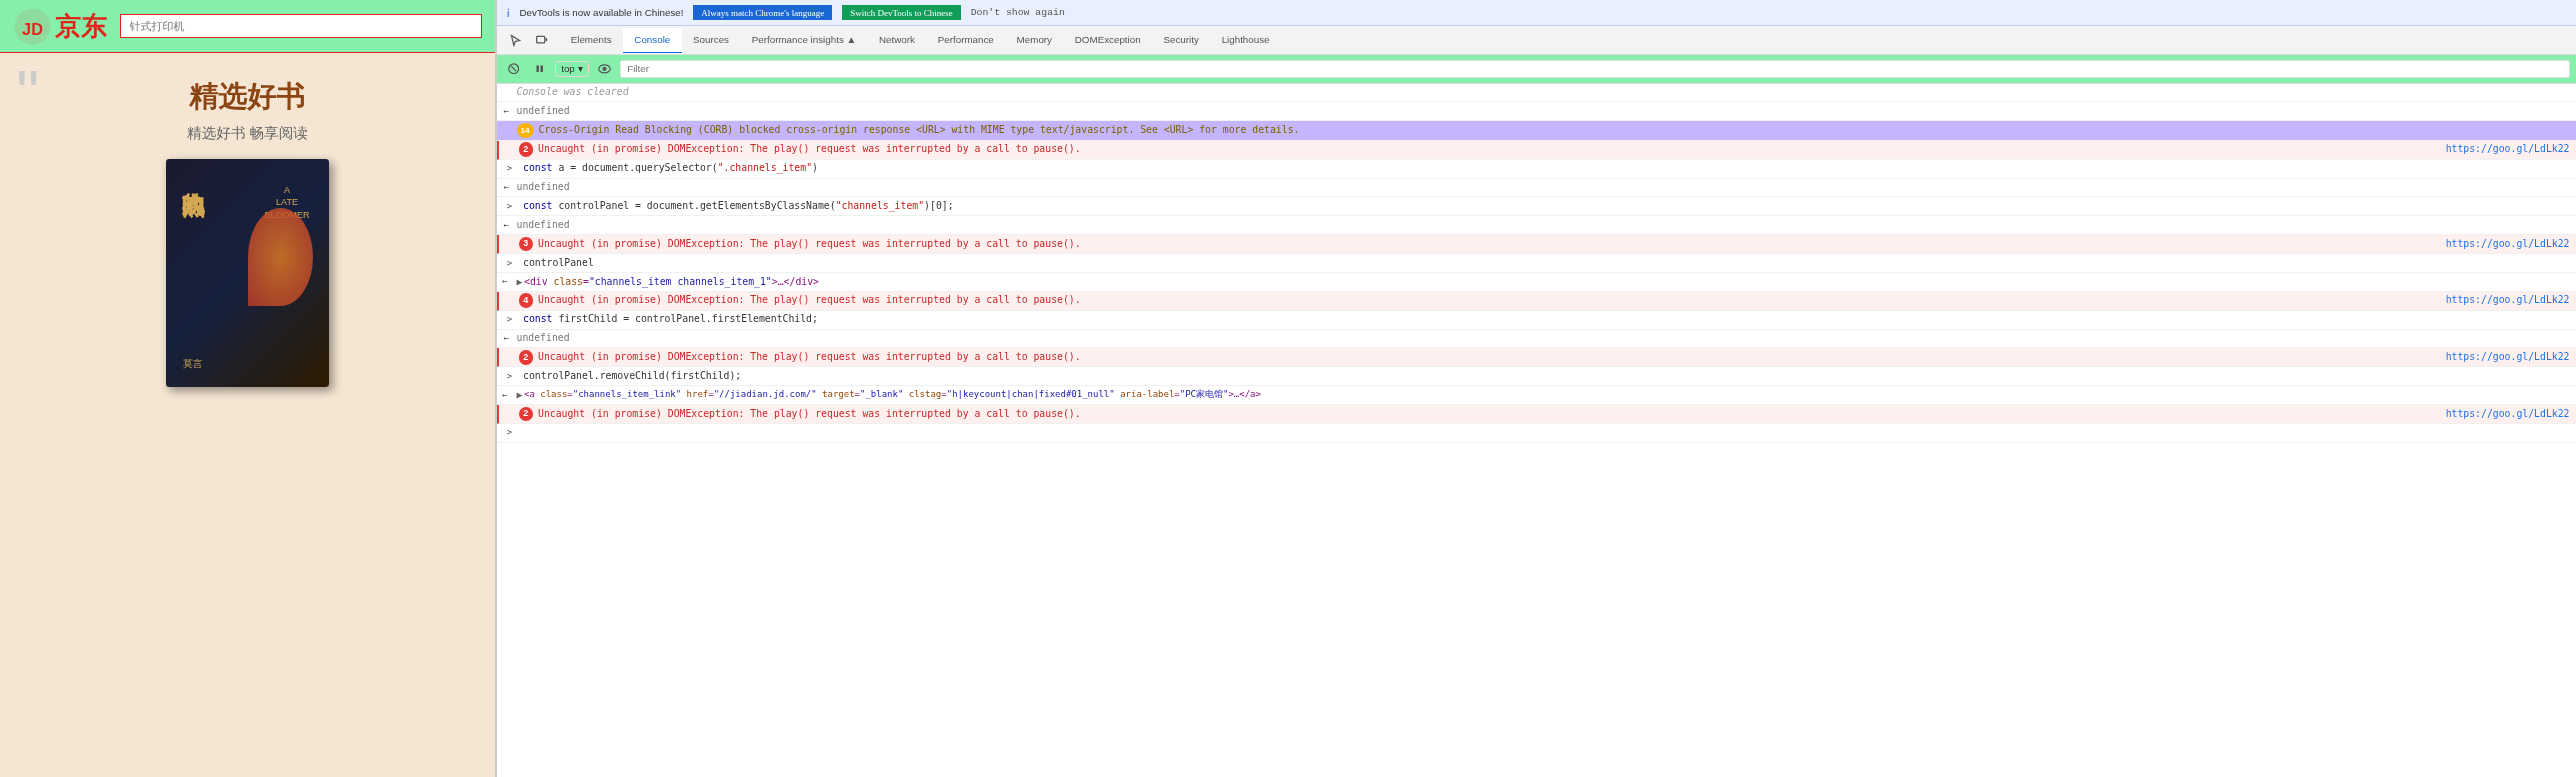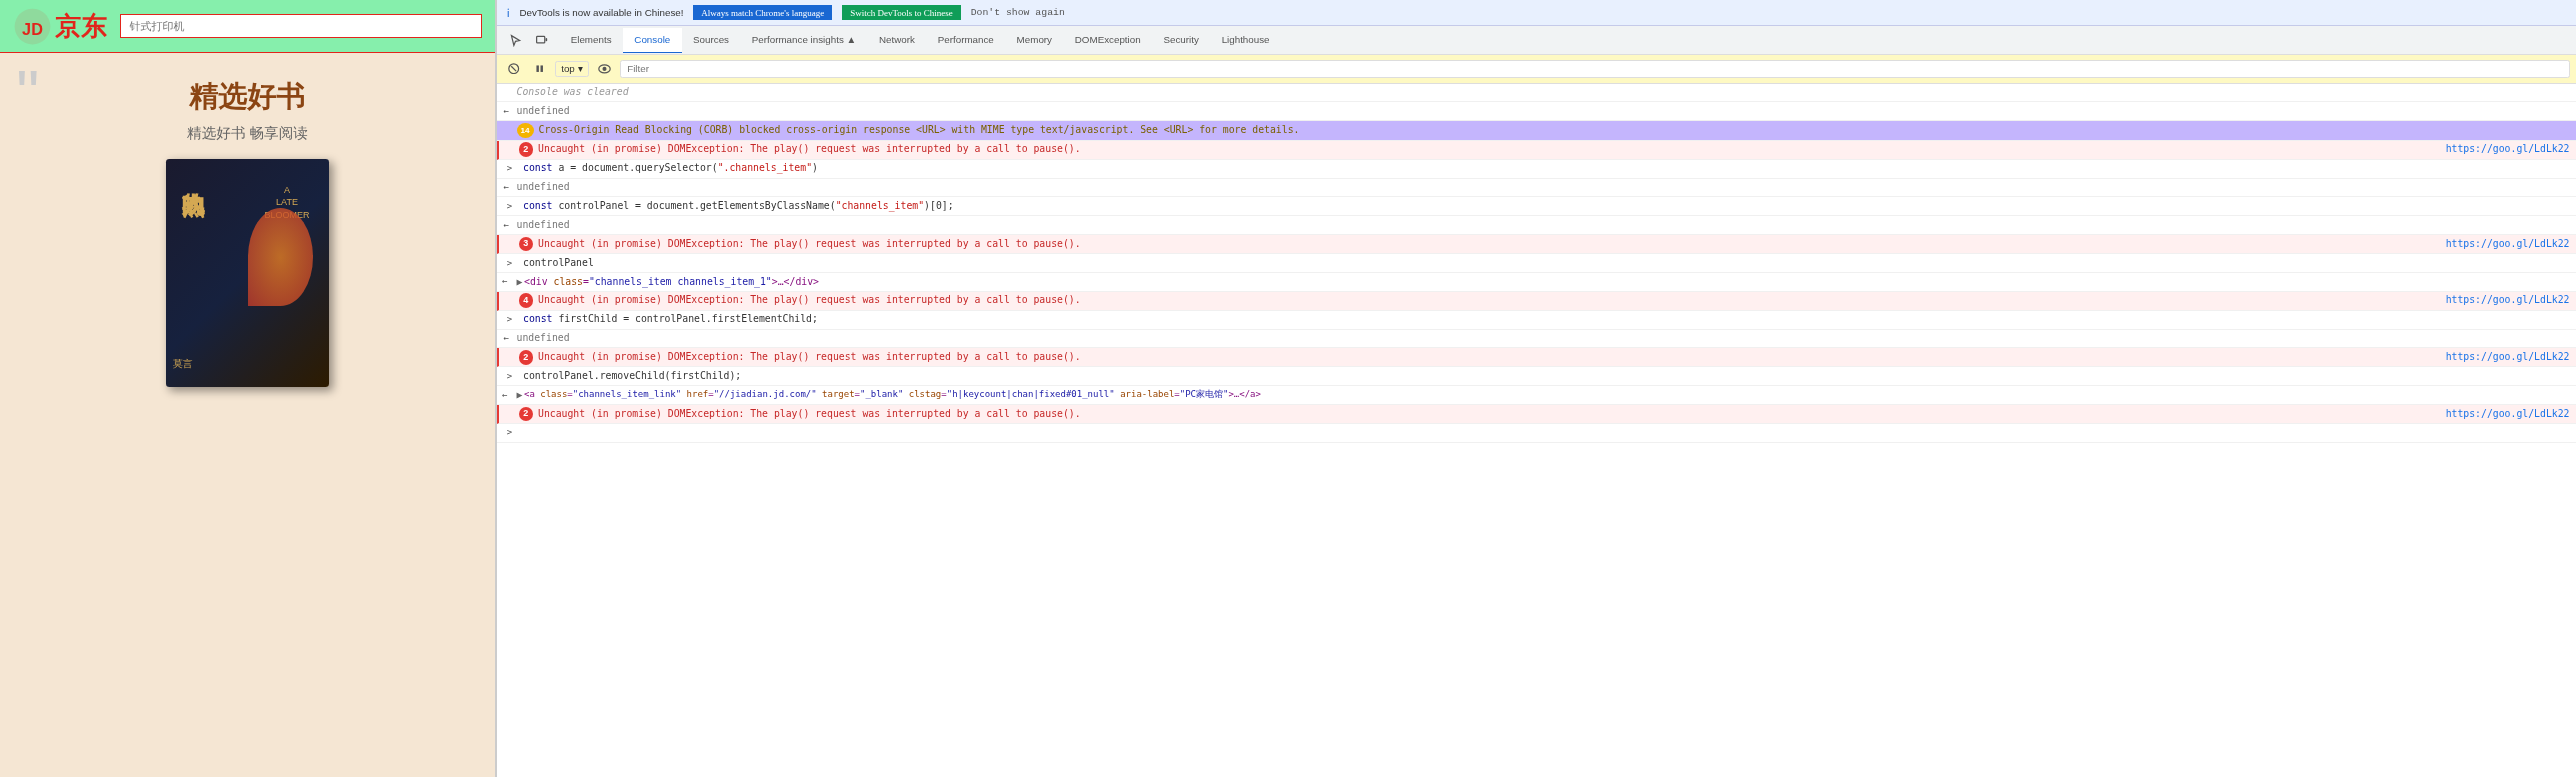--- a/index.html
+++ b/index.html
@@ -134,21 +134,21 @@
       right: 16.3px;
       top: 49px;
       opacity: 0.8;
     }
 
     .book-author {
       font-size: 9.8px;
       color: #d4a853;
       position: absolute;
       bottom: 16.3px;
-      left: 7px;
+      left: 17px;
       font-family: 'SimHei', Arial, sans-serif;
     }
 
     
     .devtools-panel {
       flex: 1;
       display: flex;
       flex-direction: column;
       background: #fff;
       border-left: 0.8px solid #ccc;
@@ -243,21 +243,21 @@
       font-size: 11.4px;
     }
 
     
     .console-toolbar {
       display: flex;
       align-items: center;
       padding: 3.3px 6.5px;
       border-bottom: 0.8px solid #ddd;
       gap: 4.9px;
-      background: #fef9c3;
+      background: #86efac;
     }
 
     .toolbar-btn {
       width: 21px;
       height: 21px;
       display: flex;
       align-items: center;
       justify-content: center;
       cursor: pointer;
       border-radius: 2.4px;

